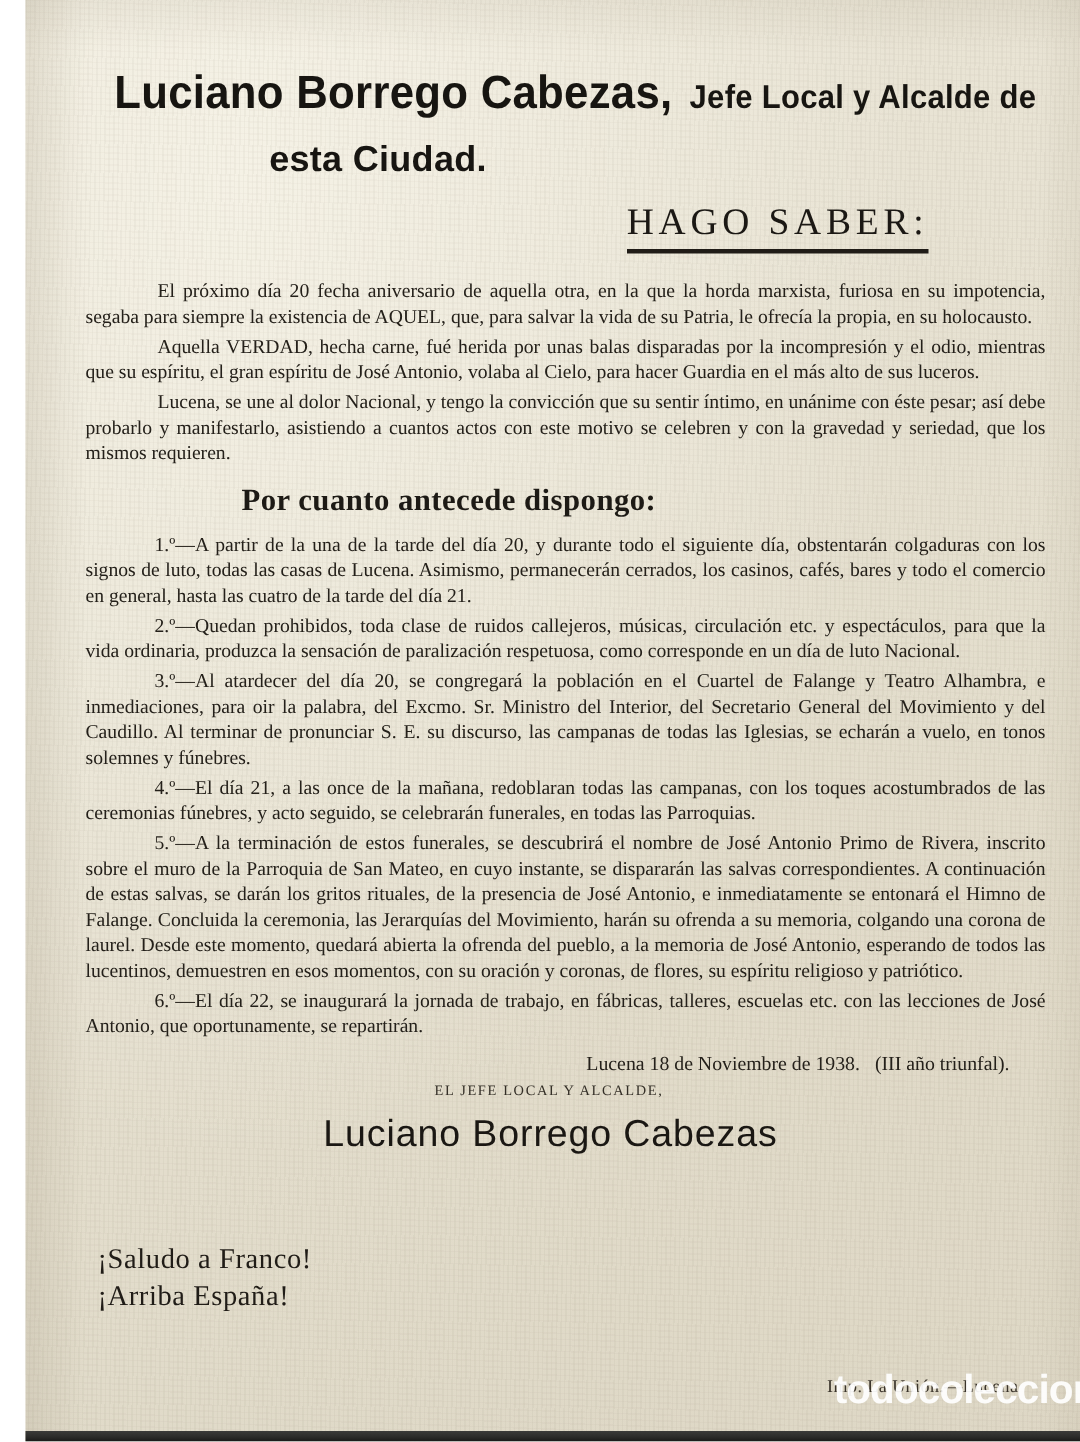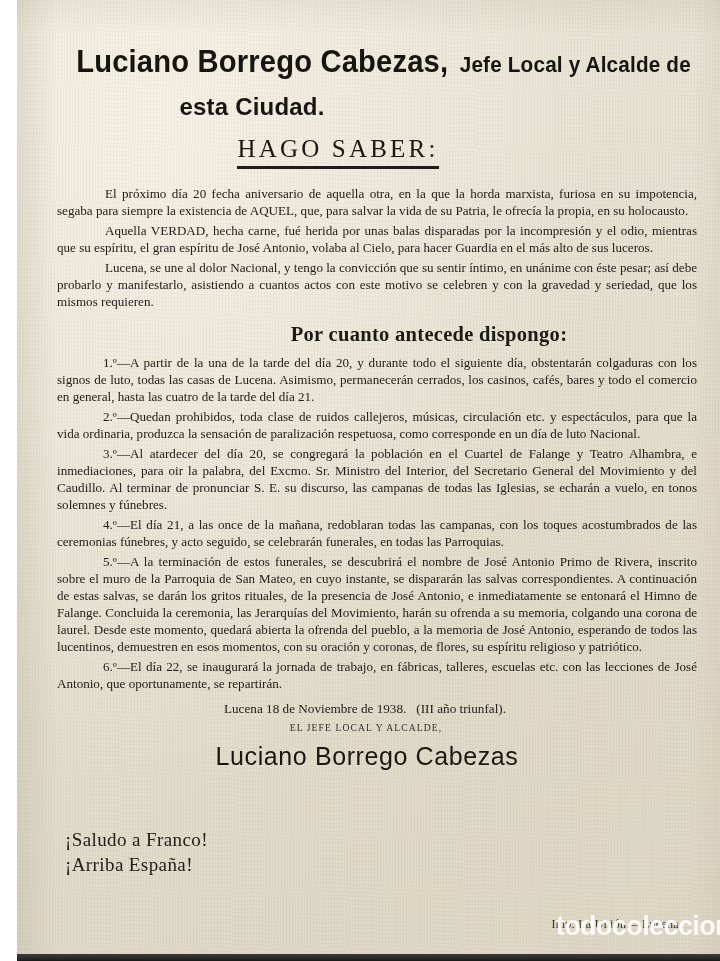--- a/index.html
+++ b/index.html
@@ -78,21 +78,21 @@
     padding-top: 14px;
     padding-right: 250px;
     font-size: 24px;
   }
   .sp { display: inline-block; width: .42em; }
 
   
   #hago-wrap {
     margin-top: 14px;
     padding-right: 78px;
-    text-align: center;
+    text-align: right;
   }
   #hago-saber {
     display: inline-block;
     font-family: "Liberation Serif", serif;
     font-size: 25px;
     letter-spacing: 3.2px;
     color: #1b1814;
     padding-bottom: 3px;
     border-bottom: 3px solid #201c17;
   }
@@ -112,30 +112,29 @@
 
   
   #dispongo {
     margin: 0;
     padding-top: 13px;
     padding-bottom: 5px;
     padding-left: 104px;
     font-size: 20.5px;
     color: #1d1a15;
     letter-spacing: .3px;
-    text-align: center;
   }
 
   .clause { text-indent: 46px; }
 
   
   #date-line {
     margin: 0;
     padding-top: 9px;
-    text-align: center;
+    text-align: right;
     padding-right: 24px;
     font-size: 13.2px;
     color: #24201a;
   }
   #date-line .yr { display: inline-block; padding-left: 10px; }
   #jefe-caption {
     margin: 0;
     padding-top: 5px;
     text-align: center;
     padding-right: 22px;

